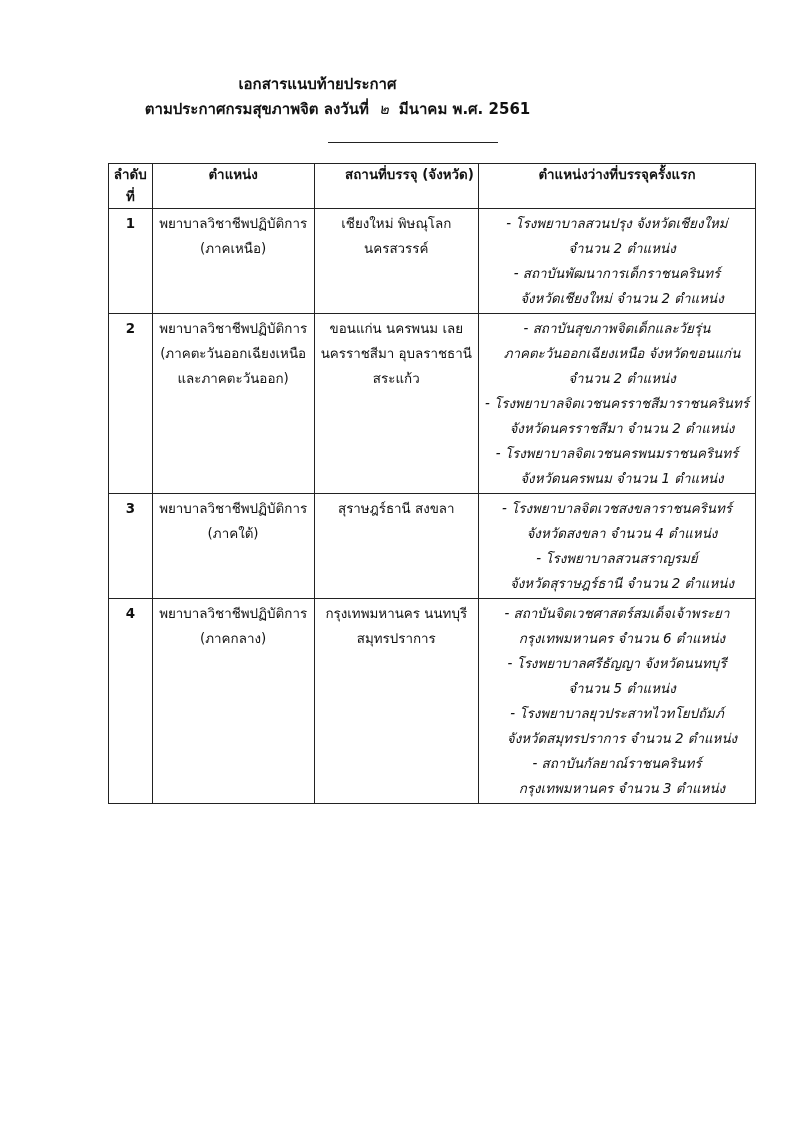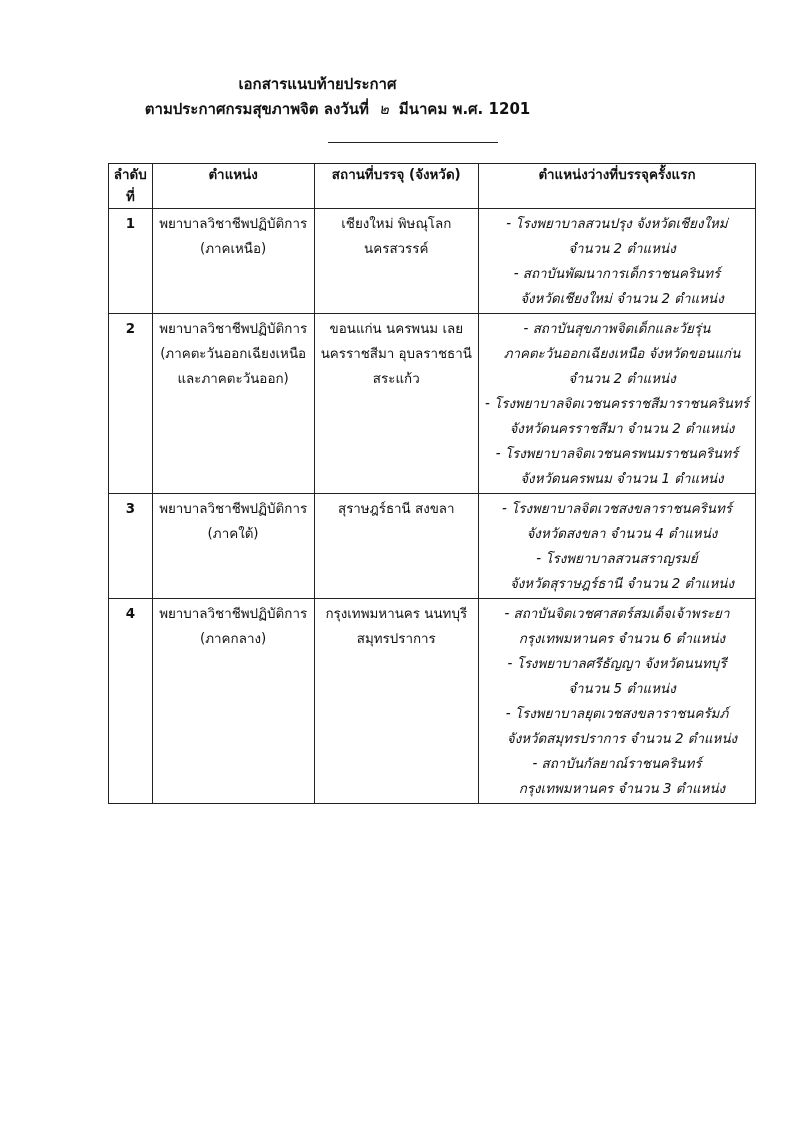--- a/index.html
+++ b/index.html
@@ -17,37 +17,37 @@
   table.doc {
     position: absolute; left: 108px; top: 163px;
     width: 648px; border-collapse: collapse;
     font-size: 13.4px;
   }
   table.doc th, table.doc td {
     border: 1.5px solid #222; vertical-align: top;
     padding: 2px 6px; line-height: 25px;
   }
   table.doc th { font-weight: bold; text-align: center; height: 21px; padding: 0 4px; line-height: 22px; }
-  table.doc th.col-place { }
+  table.doc th.col-place { text-align: right; }
   table.doc td.num { text-align: center; font-weight: bold; }
   .c1 { width: 45px; } .c2 { width: 160px; } .c3 { width: 151px; } .c4 { width: 243px; }
   .vac-item { padding-left: 0; font-style: italic; }
   .vac-line { display: block; white-space: nowrap; text-align: center; }
   .vac-line.indent { padding-left: 10px; }
   tr.r1 td { height: 94px; }
   tr.r2 td { height: 170px; }
   tr.r3 td { height: 91px; }
   tr.r4 td { height: 192px; }
 </style>
 </head>
 <body>
 
 <div class="title-block title1">เอกสารแนบท้ายประกาศ</div>
 <div class="title-block title2">
-  <span>ตามประกาศกรมสุขภาพจิต ลงวันที่</span><span class="day">๒</span><span>มีนาคม พ.ศ. 1201</span>
+  <span>ตามประกาศกรมสุขภาพจิต ลงวันที่</span><span class="day">๒</span><span>มีนาคม พ.ศ. 2561</span>
 </div>
 <div class="rule"></div>
 
 <table class="doc">
   <thead>
     <tr>
       <th class="c1">ลำดับที่</th>
       <th class="c2">ตำแหน่ง</th>
       <th class="c3 col-place">สถานที่บรรจุ (จังหวัด)</th>
       <th class="c4">ตำแหน่งว่างที่บรรจุครั้งแรก</th>
@@ -136,21 +136,21 @@
         <td>
           <div class="vac-item">
             <span class="vac-line">- สถาบันจิตเวชศาสตร์สมเด็จเจ้าพระยา</span>
             <span class="vac-line indent">กรุงเทพมหานคร จำนวน 6 ตำแหน่ง</span>
           </div>
           <div class="vac-item">
             <span class="vac-line">- โรงพยาบาลศรีธัญญา จังหวัดนนทบุรี</span>
             <span class="vac-line indent">จำนวน 5 ตำแหน่ง</span>
           </div>
           <div class="vac-item">
-            <span class="vac-line">- โรงพยาบาลยุตเวชสงขลาราชนครัมภ์</span>
+            <span class="vac-line">- โรงพยาบาลยุวประสาทไวทโยปถัมภ์</span>
             <span class="vac-line indent">จังหวัดสมุทรปราการ จำนวน 2 ตำแหน่ง</span>
           </div>
           <div class="vac-item">
             <span class="vac-line">- สถาบันกัลยาณ์ราชนครินทร์</span>
             <span class="vac-line indent">กรุงเทพมหานคร จำนวน 3 ตำแหน่ง</span>
           </div>
         </td>
       </tr>
     </tbody>
 </table>

